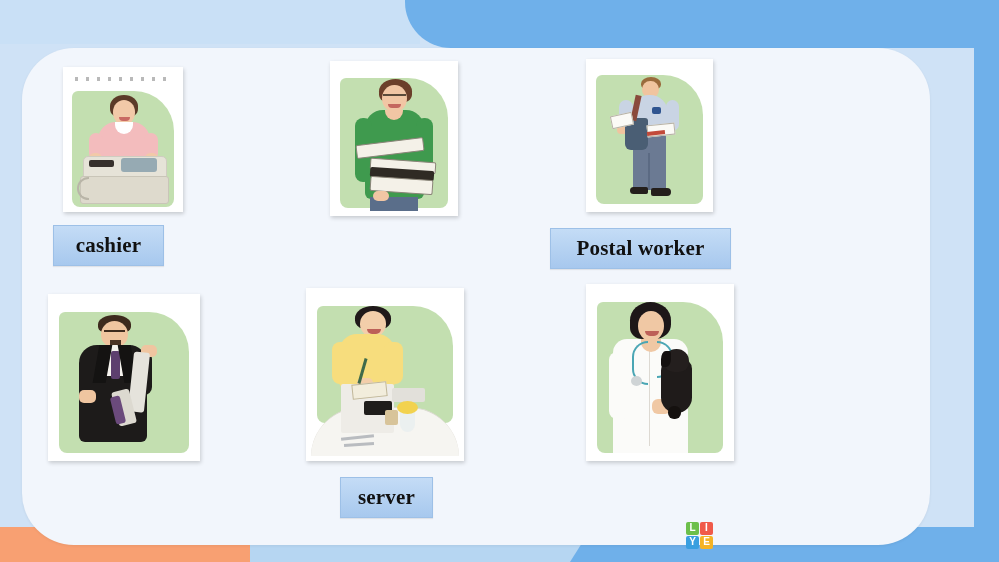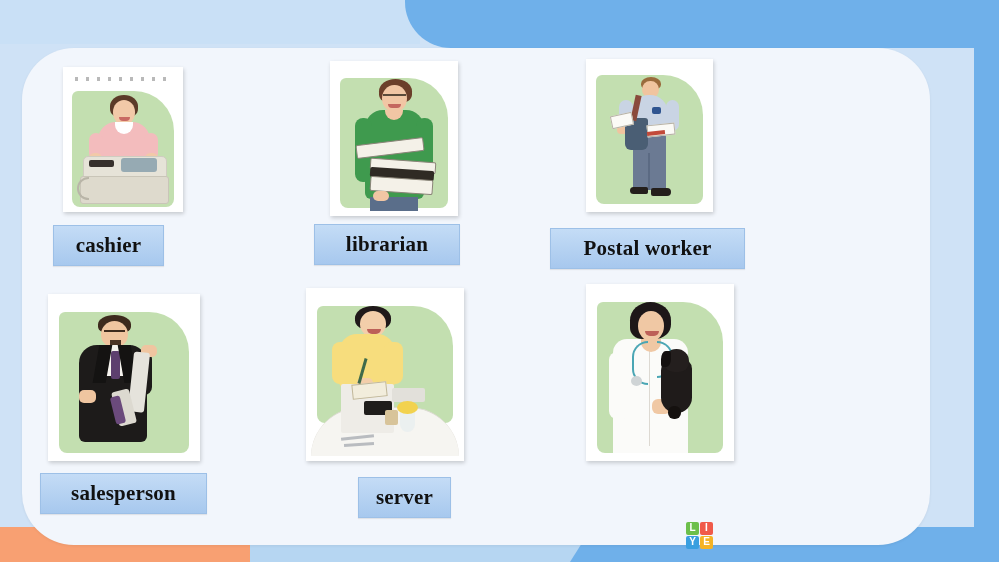--- a/index.html
+++ b/index.html
@@ -238,23 +238,20 @@
         <div class="pc" style="left:30%;top:90%;width:40%;height:10%;background:#5a6e8a;"></div>
       </div>
 
       <div class="pc" style="left:18%;top:52%;width:56%;height:8%;background:#f4f1e8;border:1px solid #8a8478;border-radius:2px;transform:rotate(-7deg);"></div>
       <div class="pc" style="left:30%;top:65%;width:54%;height:7%;background:#f4f1e8;border:1px solid #8a8478;border-radius:2px;transform:rotate(4deg);"></div>
       <div class="pc" style="left:30%;top:71%;width:54%;height:7%;background:#2f2a24;border-radius:2px;transform:rotate(4deg);"></div>
       <div class="pc" style="left:30%;top:77%;width:52%;height:9%;background:#f4f1e8;border:1px solid #8a8478;border-radius:2px;transform:rotate(4deg);"></div>
       <div class="pc" style="left:32%;top:86%;width:14%;height:7%;background:#f1c6a4;border-radius:5px;"></div>
     </div>
   </div>
-  <div class="chip" id="chip-librarian" style="left: 314px; top: 224px; width: 146px; height: 41px;">
-    <span>librarian</span>
-  </div>
 
   <div class="photo" id="photo-postal-worker" title="Mail carrier with shoulder bag holding letters" style="left: 586px; top: 59px; width: 127px; height: 153px;">
     <div class="photo-inner">
       <div class="greenbg"></div>
       <div class="person">
         <div class="pc hair" style="left:43%;top:9%;width:17%;height:9%;background:#9a6b3c;"></div>
         <div class="pc head" style="left:44%;top:12%;width:14%;height:12%;background:#f0c49f;"></div>
         <div class="pc torso" style="left:34%;top:22%;width:32%;height:28%;background:#c9d4e4;"></div>
         <div class="pc" style="left:52%;top:30%;width:8%;height:5%;background:#2f5490;border-radius:2px;"></div>
         <div class="pc arm" style="left:24%;top:25%;width:12%;height:22%;background:#c9d4e4;"></div>
@@ -266,21 +263,21 @@
         <div class="pc" style="left:33%;top:86%;width:16%;height:5%;background:#241f1c;border-radius:6px 3px 3px 6px;"></div>
         <div class="pc" style="left:51%;top:87%;width:17%;height:5%;background:#241f1c;border-radius:3px 6px 6px 3px;"></div>
       </div>
       <div class="pc" style="left:29%;top:38%;width:20%;height:22%;background:#4a5e74;border-radius:3px 3px 6px 6px;"></div>
       <div class="pc" style="left:36%;top:22%;width:5%;height:18%;background:#8a4a3c;transform:rotate(12deg);"></div>
       <div class="pc" style="left:17%;top:35%;width:17%;height:8%;background:#fbfaf6;border:1px solid #b7b2a6;transform:rotate(-12deg);"></div>
       <div class="pc" style="left:48%;top:42%;width:22%;height:7%;background:#fbfaf6;border:1px solid #b7b2a6;transform:rotate(-6deg);"></div>
       <div class="pc" style="left:48%;top:47%;width:15%;height:3%;background:#c24a3a;transform:rotate(-6deg);"></div>
     </div>
   </div>
-  <div class="chip" id="chip-postal-worker" style="left: 550px; top: 228px; width: 195px; height: 41px; align-items: center;">
+  <div class="chip" id="chip-postal-worker" style="left: 550px; top: 228px; width: 181px; height: 41px; align-items: center;">
     <span>Postal worker</span>
   </div>
 
   <div class="photo" id="photo-salesperson" title="Man in black suit holding up a necktie" style="left: 48px; top: 294px; width: 152px; height: 167px;">
     <div class="photo-inner">
       <div class="greenbg"></div>
       <div class="person">
         <div class="pc hair" style="left:32%;top:10%;width:23%;height:12%;background:#3d2a1d;"></div>
         <div class="pc head" style="left:34%;top:14%;width:19%;height:17%;background:#efc5a0;"></div>
         <div class="pc" style="left:36%;top:20%;width:15%;height:2px;background:#3d2a1d;"></div>
@@ -293,23 +290,20 @@
         <div class="pc arm" style="left:57%;top:33%;width:13%;height:28%;background:#1d1b1a;"></div>
         <div class="pc" style="left:62%;top:29%;width:11%;height:8%;background:#efc5a0;border-radius:5px;"></div>
         <div class="pc" style="left:18%;top:58%;width:12%;height:8%;background:#efc5a0;border-radius:5px;"></div>
       </div>
 
       <div class="pc" style="left:55%;top:34%;width:11%;height:38%;background:#e5e3dc;border-radius:3px;transform:rotate(6deg);"></div>
       <div class="pc" style="left:44%;top:58%;width:13%;height:22%;background:#dcd9d0;border-radius:3px;transform:rotate(-14deg);"></div>
       <div class="pc" style="left:42%;top:62%;width:7%;height:18%;background:#6b4a7c;border-radius:3px;transform:rotate(-14deg);"></div>
     </div>
   </div>
-  <div class="chip" id="chip-salesperson" style="left: 40px; top: 473px; width: 167px; height: 41px;">
-    <span>salesperson</span>
-  </div>
 
   <div class="photo" id="photo-server" title="Waitress in yellow blouse writing an order at a table" style="left: 306px; top: 288px; width: 158px; height: 173px;">
     <div class="photo-inner">
       <div class="greenbg" style="height:72%;"></div>
       <div class="pc" style="left:0;top:70%;width:100%;height:30%;background:#f6f5f1;border-top:1px solid #dcd9d2;border-radius:60px 60px 0 0;"></div>
       <div class="person">
         <div class="pc hair" style="left:30%;top:8%;width:24%;height:15%;background:#20191a;"></div>
         <div class="pc head" style="left:33%;top:11%;width:18%;height:16%;background:#f3ceaa;"></div>
         <div class="pc" style="left:38%;top:22%;width:9%;height:3%;background:#bd6058;border-radius:0 0 8px 8px;"></div>
         <div class="pc torso" style="left:19%;top:25%;width:38%;height:33%;background:#f7dd7d;"></div>
@@ -322,21 +316,21 @@
       <div class="pc" style="left:34%;top:40%;width:3px;height:16%;background:#3f6b4a;transform:rotate(16deg);"></div>
       <div class="pc" style="left:36%;top:66%;width:19%;height:9%;background:#1f1d1b;border-radius:2px;"></div>
       <div class="pc" style="left:55%;top:58%;width:22%;height:9%;background:#e2e0da;border-radius:2px;"></div>
       <div class="pc" style="left:60%;top:72%;width:10%;height:13%;background:#e9eef0;border-radius:0 0 8px 8px;opacity:.85;"></div>
       <div class="pc" style="left:58%;top:66%;width:14%;height:8%;background:#f2d24f;border-radius:50%;"></div>
       <div class="pc" style="left:50%;top:72%;width:9%;height:9%;background:#d8c49a;border-radius:2px;"></div>
       <div class="pc" style="left:20%;top:88%;width:22%;height:3px;background:#b9bcc0;transform:rotate(-6deg);"></div>
       <div class="pc" style="left:22%;top:92%;width:20%;height:3px;background:#b9bcc0;transform:rotate(-4deg);"></div>
     </div>
   </div>
-  <div class="chip" id="chip-server" style="left: 340px; top: 477px; width: 93px; height: 41px; margin-left: 18px;">
+  <div class="chip" id="chip-server" style="left: 340px; top: 477px; width: 93px; height: 41px;">
     <span>server</span>
   </div>
 
   <div class="photo" id="photo-vet" title="Veterinarian in white coat with stethoscope holding a black puppy" style="left: 586px; top: 284px; width: 148px; height: 177px;">
     <div class="photo-inner">
       <div class="greenbg"></div>
       <div class="person">
         <div class="pc hair" style="left:28%;top:8%;width:30%;height:22%;background:#1d1718;border-radius:50% 50% 40% 30%;"></div>
         <div class="pc head" style="left:34%;top:13%;width:19%;height:18%;background:#f0c8a4;"></div>
         <div class="pc" style="left:39%;top:25%;width:10%;height:3%;background:#bd6058;border-radius:0 0 9px 9px;"></div>

